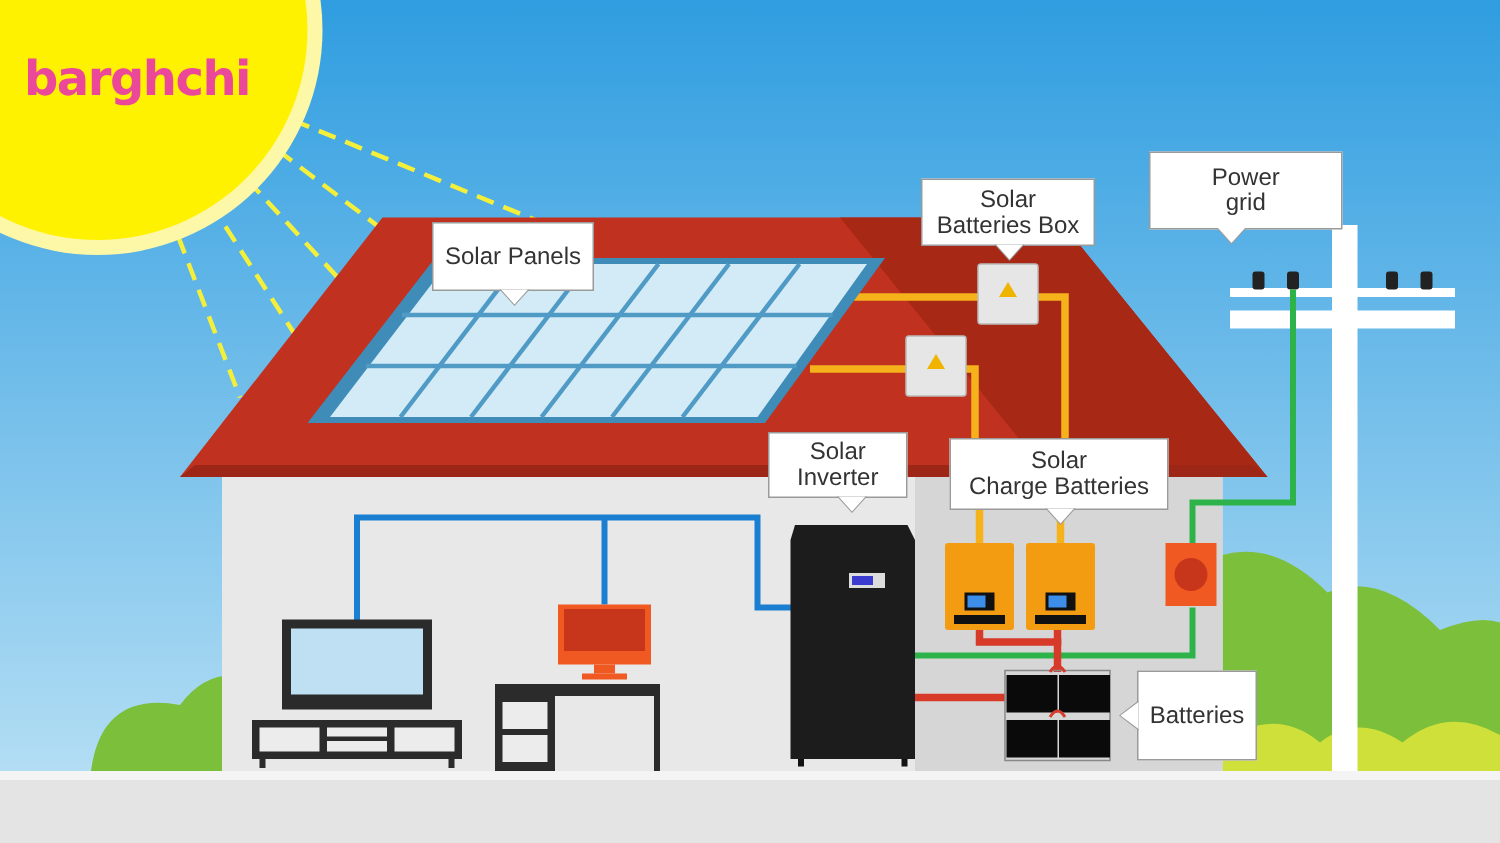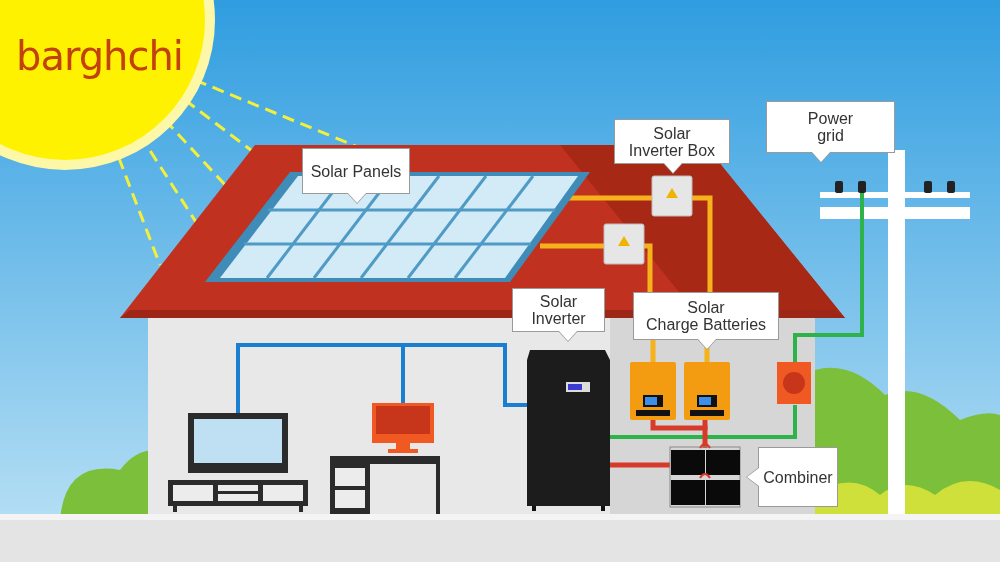--- a/index.html
+++ b/index.html
@@ -14,21 +14,21 @@
   .callout .tail { position:absolute; width:0; height:0; }
   .tail-down { border-left:9px solid transparent; border-right:9px solid transparent;
                border-top:10px solid #fff; bottom:-10px; }
   .tail-down-outline { border-left:10px solid transparent; border-right:10px solid transparent;
                border-top:11px solid #9a9a9a; bottom:-11px; }
   .tail-left { border-top:9px solid transparent; border-bottom:9px solid transparent;
                border-right:12px solid #fff; left:-12px; }
   .tail-left-outline { border-top:10px solid transparent; border-bottom:10px solid transparent;
                border-right:13px solid #9a9a9a; left:-13px; }
   .logo { position:absolute; left:16px; top:33px; font-family:"DejaVu Sans", sans-serif;
-          font-weight:normal; font-size:40px; color:#c2410c; letter-spacing:-1px; }
+          font-weight:bold; font-size:32px; color:#ec4899; letter-spacing:-1px; }
 </style>
 </head>
 <body>
 
 <svg id="scene" viewBox="0 0 1000 562" xmlns="http://www.w3.org/2000/svg">
   <defs>
     <linearGradient id="skyGrad" x1="0" y1="0" x2="0" y2="1">
       <stop offset="0" stop-color="#2f9de0"></stop>
       <stop offset="1" stop-color="#b4def4"></stop>
     </linearGradient>
@@ -179,29 +179,29 @@
     <rect x="777" y="362" width="34" height="42" fill="#f05a22"></rect>
     <circle cx="794" cy="383" r="11" fill="#c7361b"></circle>
   </g>
 
   <rect x="0" y="518" width="1000" height="44" fill="#e4e4e4"></rect>
   <rect x="0" y="514" width="1000" height="6" fill="#f4f4f4"></rect>
 </svg>
 
 <div class="logo">barghchi</div>
 
-<div class="callout" style="left:302px;top:148px;width:108px;height:46px;">
+<div class="callout" style="left:288px;top:148px;width:108px;height:46px;">
   <span>Solar Panels</span>
   <span class="tail tail-down-outline" style="left:44px;"></span>
   <span class="tail tail-down" style="left:45px;"></span>
 </div>
 
 <div class="callout" style="left:614px;top:119px;width:116px;height:45px;">
   <span>Solar</span>
-  <span>Inverter Box</span>
+  <span>Batteries Box</span>
   <span class="tail tail-down-outline" style="left:48px;"></span>
   <span class="tail tail-down" style="left:49px;"></span>
 </div>
 
 <div class="callout" style="left:766px;top:101px;width:129px;height:52px;">
   <span>Power</span>
   <span>grid</span>
   <span class="tail tail-down-outline" style="left:44px;"></span>
   <span class="tail tail-down" style="left:45px;"></span>
 </div>
@@ -213,16 +213,16 @@
 </div>
 
 <div class="callout" style="left:633px;top:292px;width:146px;height:48px;">
   <span>Solar</span>
   <span>Charge Batteries</span>
   <span class="tail tail-down-outline" style="left:63px;"></span>
   <span class="tail tail-down" style="left:64px;"></span>
 </div>
 
 <div class="callout" style="left:758px;top:447px;width:80px;height:60px;">
-  <span>Combiner</span>
+  <span>Batteries</span>
   <span class="tail tail-left-outline" style="top:19px;"></span>
   <span class="tail tail-left" style="top:20px;"></span>
 </div>
 
 </body></html>

